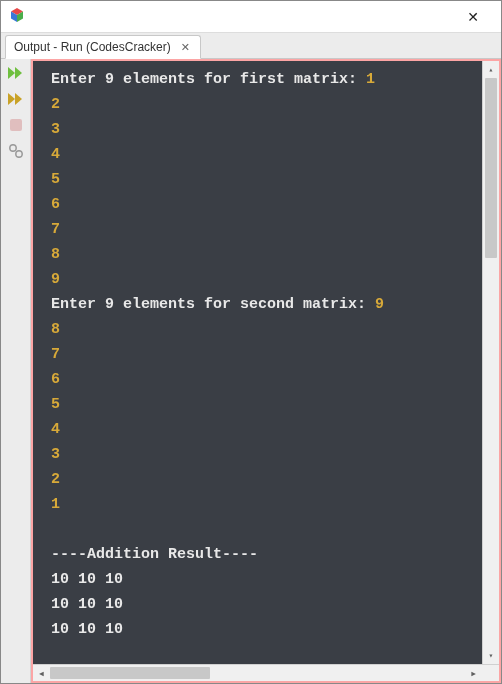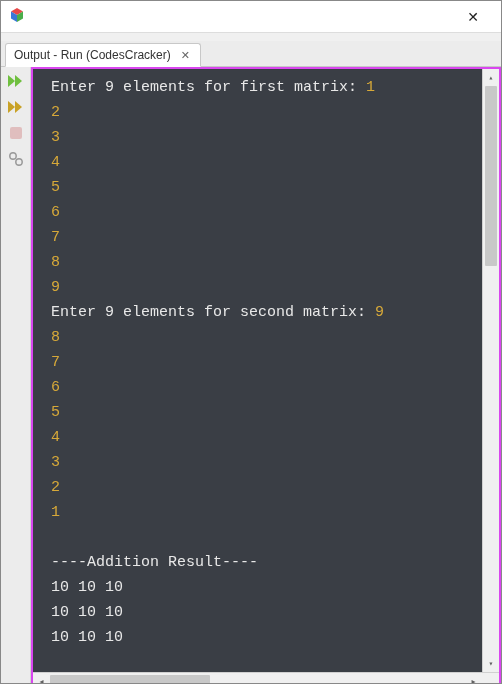--- a/index.html
+++ b/index.html
@@ -36,21 +36,20 @@
     width: 16px; height: 16px;
     position: relative;
   }
   .tabbar {
     height: 26px;
     background: #ececec;
     border-bottom: 1px solid #c8c8c8;
     display: flex;
     align-items: flex-end;
     padding-left: 4px;
-    margin-top: 8px;
   }
   .tab {
     height: 24px;
     background: #fff;
     border: 1px solid #c8c8c8;
     border-bottom: 1px solid #fff;
     border-radius: 3px 3px 0 0;
     padding: 0 8px;
     display: flex;
     align-items: center;
@@ -62,21 +61,22 @@
   }
   .tab .tab-close {
     font-size: 11px;
     color: #666;
     cursor: pointer;
     padding: 0 2px;
   }
   .body-area {
     display: flex;
     height: calc(100% - 32px - 26px);
-    background: #d946ef;
+    background: #fca5a5;
+    font-weight: bold;
   }
   .side-toolbar {
     width: 30px;
     background: #ececec;
     border-right: 1px solid #d4d4d4;
     display: flex;
     flex-direction: column;
     align-items: center;
     padding-top: 4px;
     gap: 6px;

